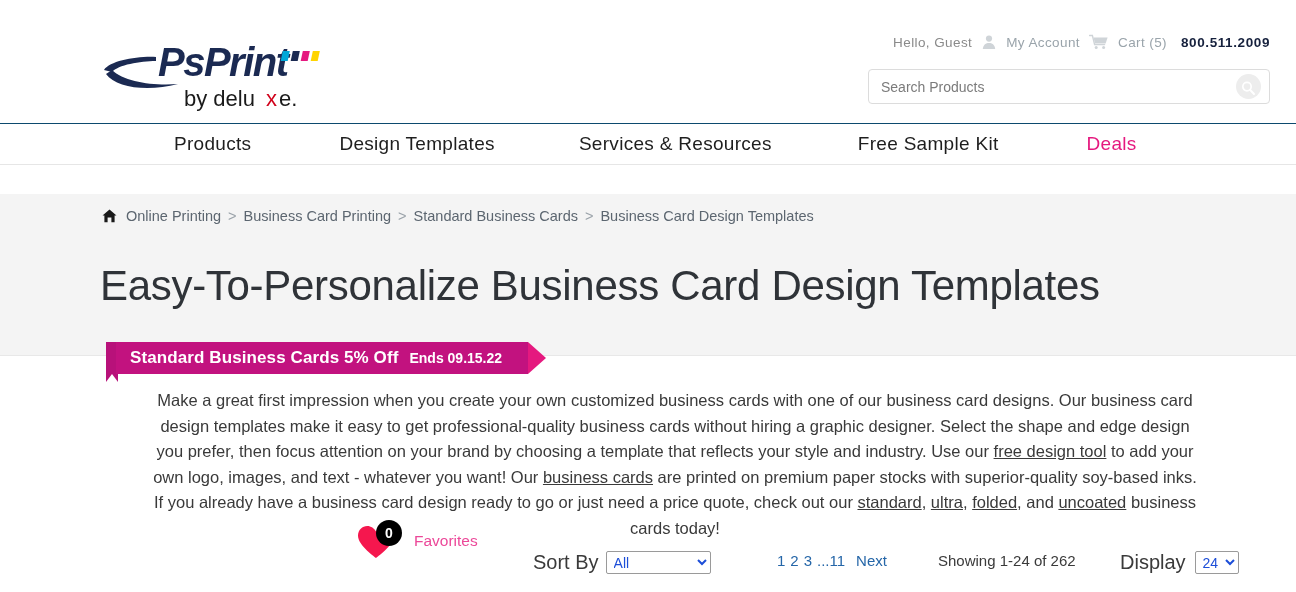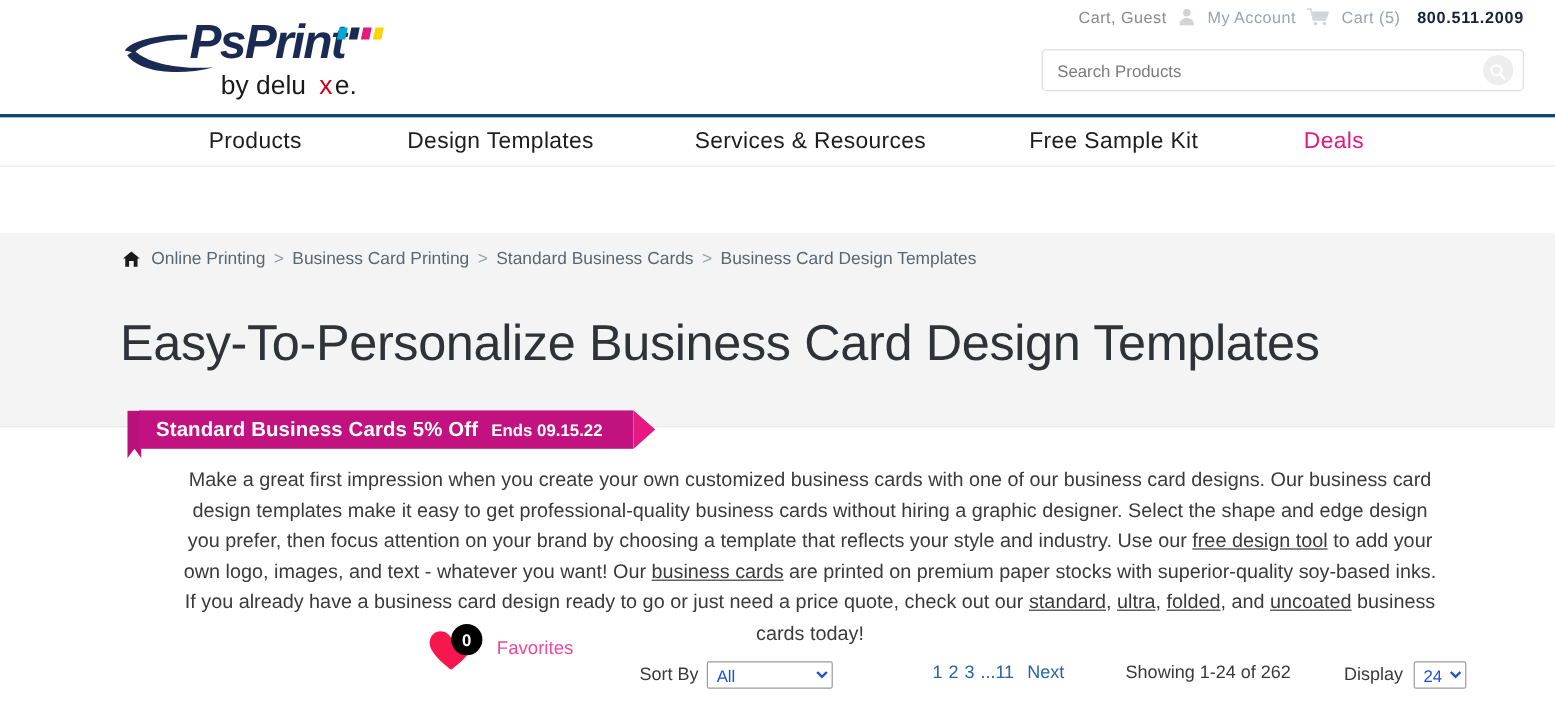--- a/index.html
+++ b/index.html
@@ -14,21 +14,22 @@
     color: #333333;
     overflow: hidden;
     position: relative;
   }
 
   
   .header {
     position: relative;
     height: 95px;
     background: #ffffff;
-    border-bottom: 3px solid #0c4a6e;
+    border-bottom: 1px solid #0c4a6e;
+    margin-top: 28px;
   }
   .logo-wrap {
     position: absolute;
     left: 100px;
     top: 8px;
     width: 240px;
     height: 78px;
   }
   .logo-svg { display: block; }
 
@@ -281,21 +282,21 @@
 
   .toolbar-sort {
     position: absolute;
     left: 533px;
     top: 551px;
     display: flex;
     align-items: center;
     gap: 7px;
   }
   .tb-label {
-    font-size: 15px;
+    font-size: 20px;
     color: #3a3a3a;
   }
   select.tb-select {
     font-family: "Liberation Sans", sans-serif;
     font-size: 14px;
     color: #1d4ed8;
     border: 1px solid #9a9a9a;
     background: #ffffff;
     border-radius: 2px;
     height: 23px;
@@ -358,21 +359,21 @@
       <rect x="206" y="15" width="7" height="10" fill="#e5197f" transform="skewX(-12)"></rect>
       <rect x="216" y="15" width="7" height="10" fill="#ffd400" transform="skewX(-12)"></rect>
 
       <text x="84" y="70" font-family="'Liberation Sans', sans-serif" font-size="22" fill="#1a1a1a">by delu</text>
       <text x="166" y="70" font-family="'Liberation Sans', sans-serif" font-size="22" fill="#d0021b">x</text>
       <text x="179" y="70" font-family="'Liberation Sans', sans-serif" font-size="22" fill="#1a1a1a">e.</text>
     </svg>
   </div>
 
   <div class="util-row">
-    <span class="util-hello">Cart, Guest</span>
+    <span class="util-hello">Hello, Guest</span>
     <span class="person-icon">
       <svg width="16" height="16" viewBox="0 0 16 16">
           <circle cx="8" cy="4.6" r="3.1" fill="#cfd4d8"></circle>
           <path d="M1.8 15 C2.2 10.6 5 9 8 9 C11 9 13.8 10.6 14.2 15 Z" fill="#cfd4d8"></path>
         </svg>
     </span>
     <a class="util-link">My Account</a>
     <span class="cart-icon">
       <svg width="20" height="16" viewBox="0 0 20 16">
           <path d="M0.5 1.5 H3.4 L5.6 10.6 H15.6" fill="none" stroke="#cfd4d8" stroke-width="1.4" stroke-linecap="round"></path>

